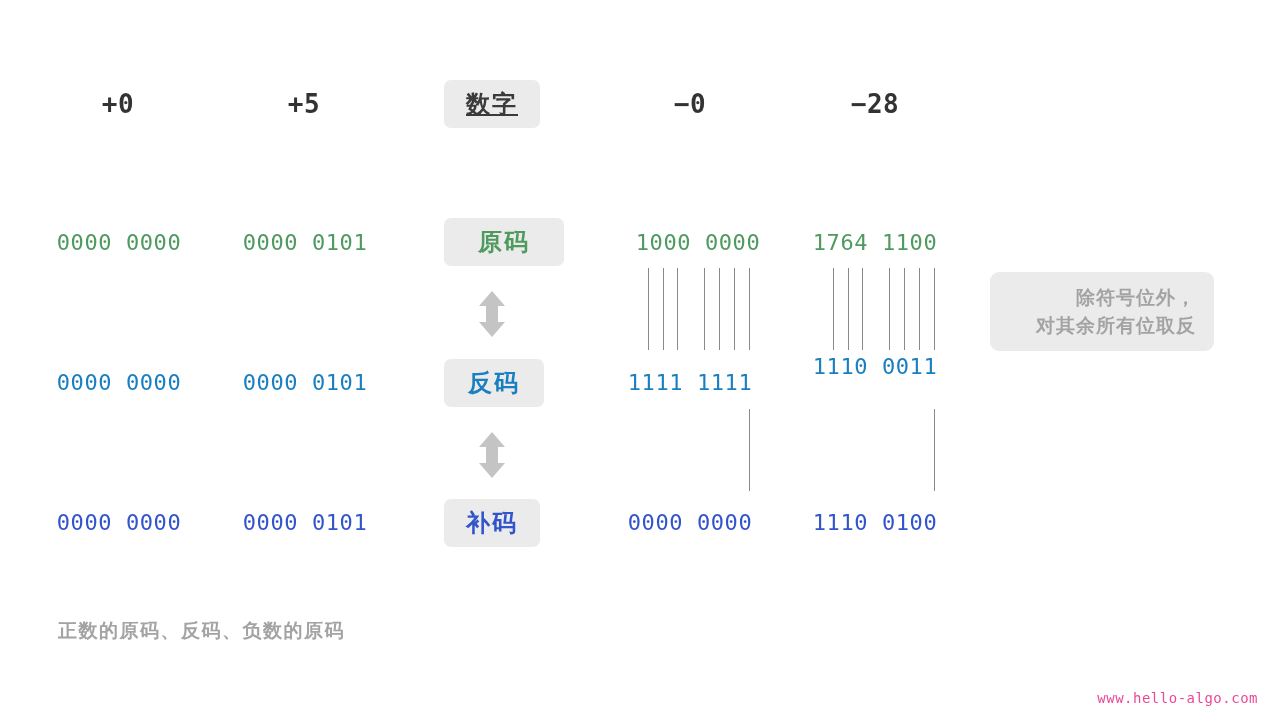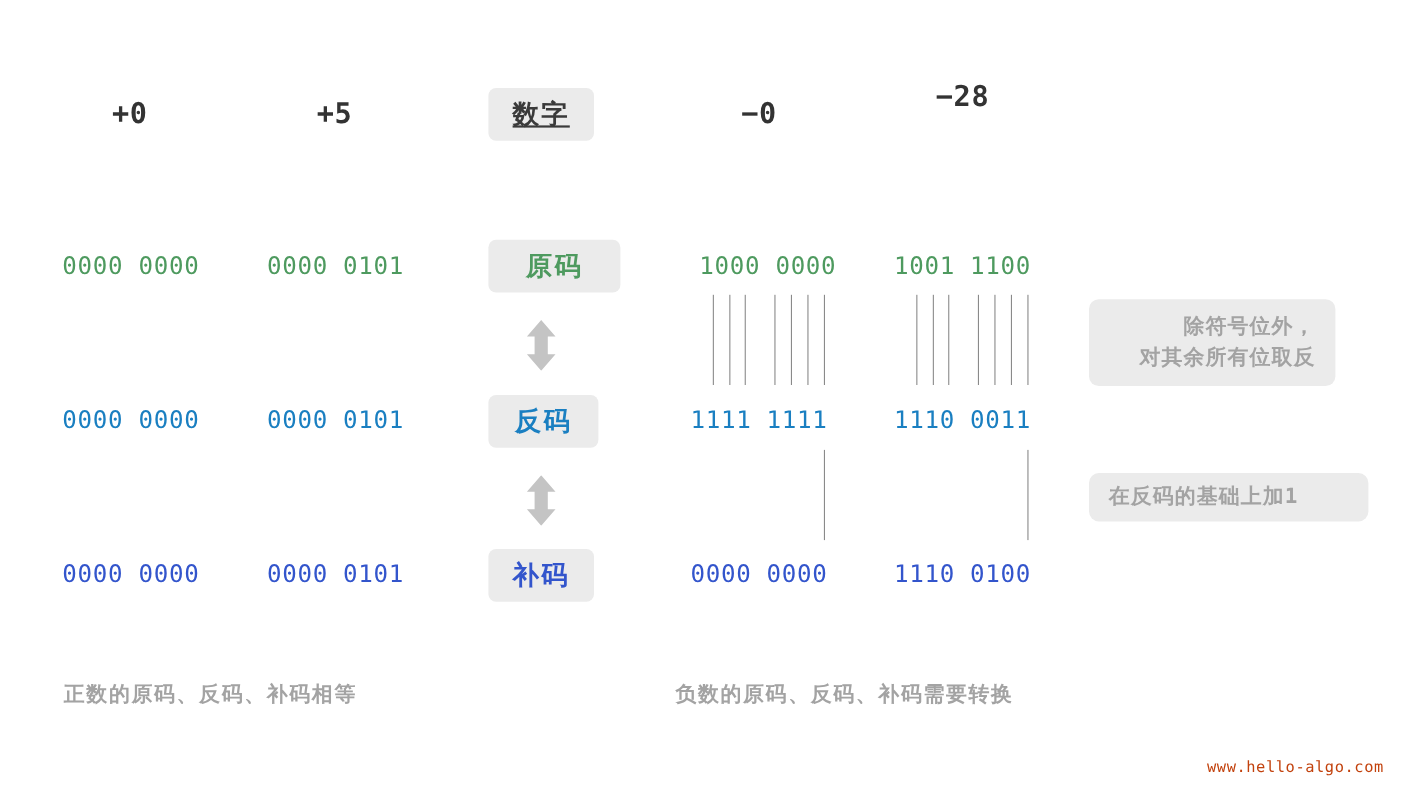--- a/index.html
+++ b/index.html
@@ -96,21 +96,21 @@
     font-weight: bold;
     letter-spacing: 1.5px;
     white-space: nowrap;
   }
 
   
   .watermark {
     position: absolute;
     right: 22px;
     bottom: 14px;
-    color: #c2410c;
+    color: #ec4899;
     font-family: "DejaVu Sans Mono", "Liberation Mono", monospace;
     font-size: 14px;
     letter-spacing: 0.5px;
   }
 
   
   .dblarrow {
     position: absolute;
     width: 30px;
     height: 46px;
@@ -129,31 +129,31 @@
 <div class="stage">
 
   <div class="cell numlabel" style="left:58px; top:84px; width:120px; height:40px;">+0</div>
 
   <div class="cell numlabel" style="left:244px; top:84px; width:120px; height:40px;">+5</div>
 
   <div class="pill head" style="left:444px; top:80px; width:96px; height:48px;">数字</div>
 
   <div class="cell numlabel" style="left:630px; top:84px; width:120px; height:40px;">−0</div>
 
-  <div class="cell numlabel" style="left:815px; top:68px; width:120px; height:40px;">−28</div>
+  <div class="cell numlabel" style="left:815px; top:84px; width:120px; height:40px;">−28</div>
 
   <div class="cell binary c-green" style="left:48px; top:224px; width:142px; height:36px;">0000 0000</div>
 
   <div class="cell binary c-green" style="left:234px; top:224px; width:142px; height:36px;">0000 0101</div>
 
   <div class="pill" style="left:444px; top:218px; width:120px; height:48px; color:#4e9a5f;text-align:right;">原码</div>
 
   <div class="cell binary c-green" style="left:627px; top:224px; width:142px; height:36px;">1000 0000</div>
 
-  <div class="cell binary c-green" style="left:804px; top:224px; width:142px; height:36px;">1001 1100</div>
+  <div class="cell binary c-green" style="left:804px; top:224px; width:142px; height:36px;">1764 1100</div>
 
   <div class="dblarrow" style="left:477px; top:291px;">
     <svg width="30" height="46" viewBox="0 0 30 46">
       <path d="M15 0 L28 15 L21 15 L21 31 L28 31 L15 46 L2 31 L9 31 L9 15 L2 15 Z" fill="#c4c4c4"></path>
     </svg>
   </div>
 
   <div class="tick" style="left:648px; top:268px; height:82px;"></div>
   <div class="tick" style="left:663px; top:268px; height:82px;"></div>
   <div class="tick" style="left:677px; top:268px; height:82px;"></div>
@@ -176,46 +176,40 @@
   </div>
 
   <div class="cell binary c-blue" style="left:48px; top:364px; width:142px; height:36px;">0000 0000</div>
 
   <div class="cell binary c-blue" style="left:234px; top:364px; width:142px; height:36px;">0000 0101</div>
 
   <div class="pill" style="left:444px; top:359px; width:100px; height:48px; color:#1a7fc1;">反码</div>
 
   <div class="cell binary c-blue" style="left:619px; top:364px; width:142px; height:36px;">1111 1111</div>
 
-  <div class="cell binary c-blue" style="left:804px; top:364px; width:142px; height:36px;">1110 0011</div>
+  <div class="cell binary c-blue" style="left:804px; top:348px; width:142px; height:36px;">1110 0011</div>
 
   <div class="dblarrow" style="left:477px; top:432px;">
     <svg width="30" height="46" viewBox="0 0 30 46">
       <path d="M15 0 L28 15 L21 15 L21 31 L28 31 L15 46 L2 31 L9 31 L9 15 L2 15 Z" fill="#c4c4c4"></path>
     </svg>
   </div>
 
   <div class="tick" style="left:749px; top:409px; height:82px;"></div>
   <div class="tick" style="left:934px; top:409px; height:82px;"></div>
 
-  <div class="note" style="left:990px; top:430px; width:254px; height:44px;">
-    <span>
-      <span>在反码的基础上加</span><span class="mono-one">1</span>
-    </span>
-  </div>
 
   <div class="cell binary c-indigo" style="left:48px; top:504px; width:142px; height:36px;">0000 0000</div>
 
   <div class="cell binary c-indigo" style="left:234px; top:504px; width:142px; height:36px;">0000 0101</div>
 
   <div class="pill" style="left:444px; top:499px; width:96px; height:48px; color:#3355cc;">补码</div>
 
   <div class="cell binary c-indigo" style="left:619px; top:504px; width:142px; height:36px;">0000 0000</div>
 
   <div class="cell binary c-indigo" style="left:804px; top:504px; width:142px; height:36px;">1110 0100</div>
 
-  <div class="caption" style="left:58px; top:618px;">正数的原码、反码、补码相等</div>
-
-  <div class="caption" style="left:614px; top:618px;">负数的原码、反码、补码需要转换</div>
+  <div class="caption" style="left:58px; top:618px;">正数的原码、反码、负数的原码</div>
+
 
   <div class="watermark">www.hello-algo.com</div>
 
 </div>
 
 </body></html>

